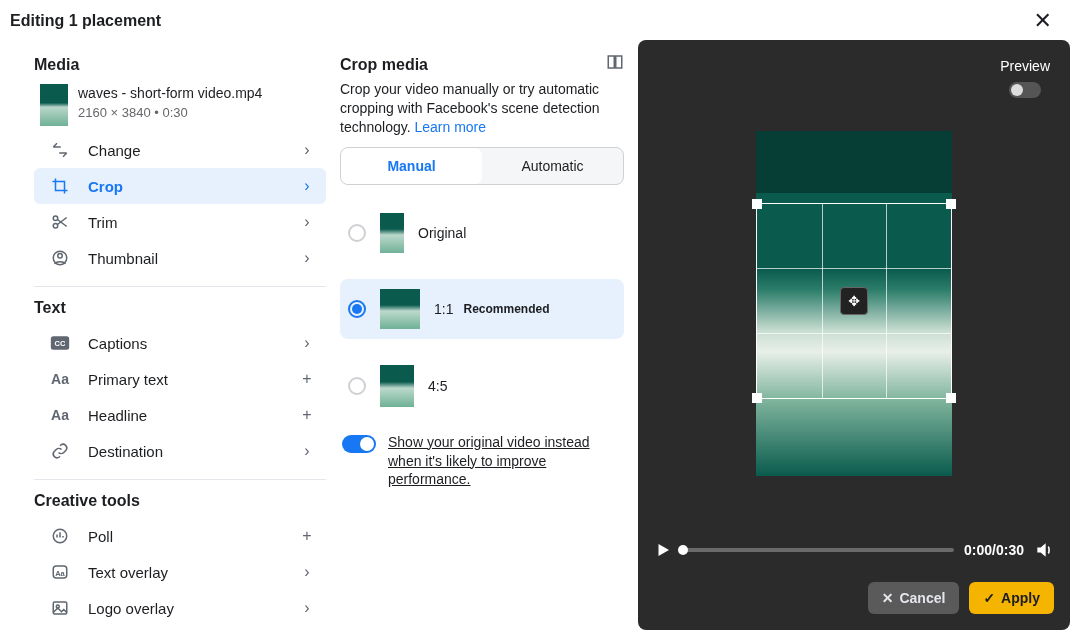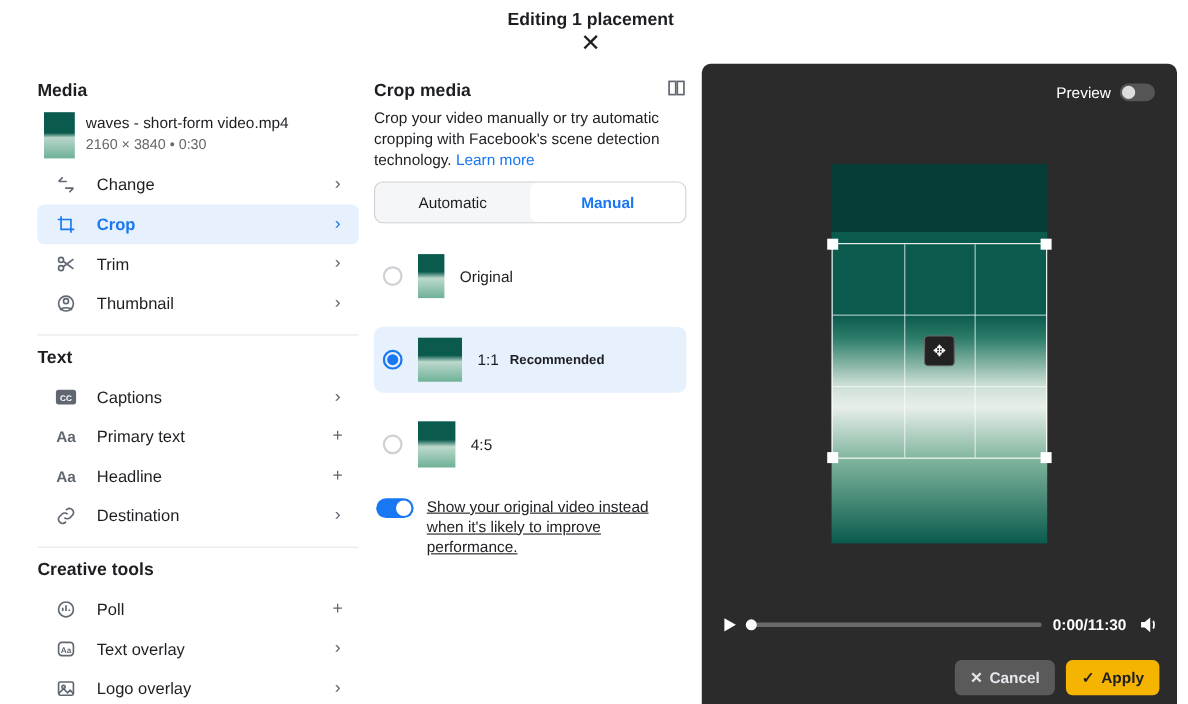--- a/index.html
+++ b/index.html
@@ -10,22 +10,21 @@
     color: #1c1e21;
     background: #fff;
     width: 1080px;
     height: 640px;
     overflow: hidden;
   }
   .header {
     display: flex;
     justify-content: space-between;
     align-items: center;
-    padding: 10px 16px 8px 10px;
-    flex-direction: column;
+    padding: 10px 28px 8px 10px;
   }
   .header-title { font-weight: 700; font-size: 16px; }
   .close-x { font-size: 22px; cursor: pointer; line-height: 1; }
 
   .columns {
     display: flex;
     height: calc(100% - 40px);
     padding-left: 24px;
   }
 
@@ -140,21 +139,21 @@
   .preview-panel {
     flex:1;
     background:#2b2b2b;
     margin: 0 10px 10px 4px;
     border-radius:8px;
     position:relative;
     display:flex; flex-direction:column;
   }
   .preview-top {
     position:absolute; top:18px; right:20px;
-    display:flex; align-items:flex-end; gap:8px; color:#fff; font-size:14px;
+    display:flex; align-items:center; gap:8px; color:#fff; font-size:14px;flex-direction:column;
   }
   .mini-toggle {
     width:32px; height:16px; background:#555; border-radius:10px; position:relative;
   }
   .mini-toggle::after { content:""; position:absolute; left:2px; top:2px; width:12px; height:12px; background:#ddd; border-radius:50%; }
 
   .stage { flex:1; display:flex; align-items:center; justify-content:center; position:relative; padding-top:30px; }
   .video-area {
     width:196px; height:345px; position:relative;
     background: linear-gradient(to bottom,
@@ -355,22 +354,22 @@
             <rect x="3" y="4" width="8" height="16"></rect>
             <rect x="13" y="4" width="8" height="16"></rect>
           </svg>
       </span>
     </div>
     <div class="mid-desc">
       <span>Crop your video manually or try automatic cropping with Facebook's scene detection technology. </span><a href="#" class="learn-more">Learn more</a>
     </div>
 
     <div class="seg-control">
+      <div class="seg-btn selected">Manual</div>
       <div class="seg-btn">Automatic</div>
-      <div class="seg-btn selected">Manual</div>
     </div>
 
     <div class="ratio-list">
       <div class="ratio-row">
         <span class="radio"></span>
         <span class="ratio-swatch sw-original"></span>
         <span class="ratio-text">
             <span class="ratio-label">Original</span>
           </span>
       </div>
@@ -423,21 +422,21 @@
 
     <div class="controls-bar">
       <span class="play-btn">
         <svg width="18" height="18" viewBox="0 0 24 24" fill="#fff">
             <path d="M6 4l14 8-14 8z"></path>
           </svg>
       </span>
       <div class="progress">
         <div class="progress-dot"></div>
       </div>
-      <span class="time">0:00/11:30</span>
+      <span class="time">0:00/0:30</span>
       <span class="vol-btn">
         <svg width="20" height="20" viewBox="0 0 24 24" fill="#fff">
             <path d="M4 9v6h4l6 5V4L8 9H4z"></path>
             <path d="M17 8c1.5 1 1.5 7 0 8" fill="none" stroke="#fff" stroke-width="2"></path>
           </svg>
       </span>
     </div>
 
     <div class="footer-buttons">
       <div class="btn btn-cancel">

